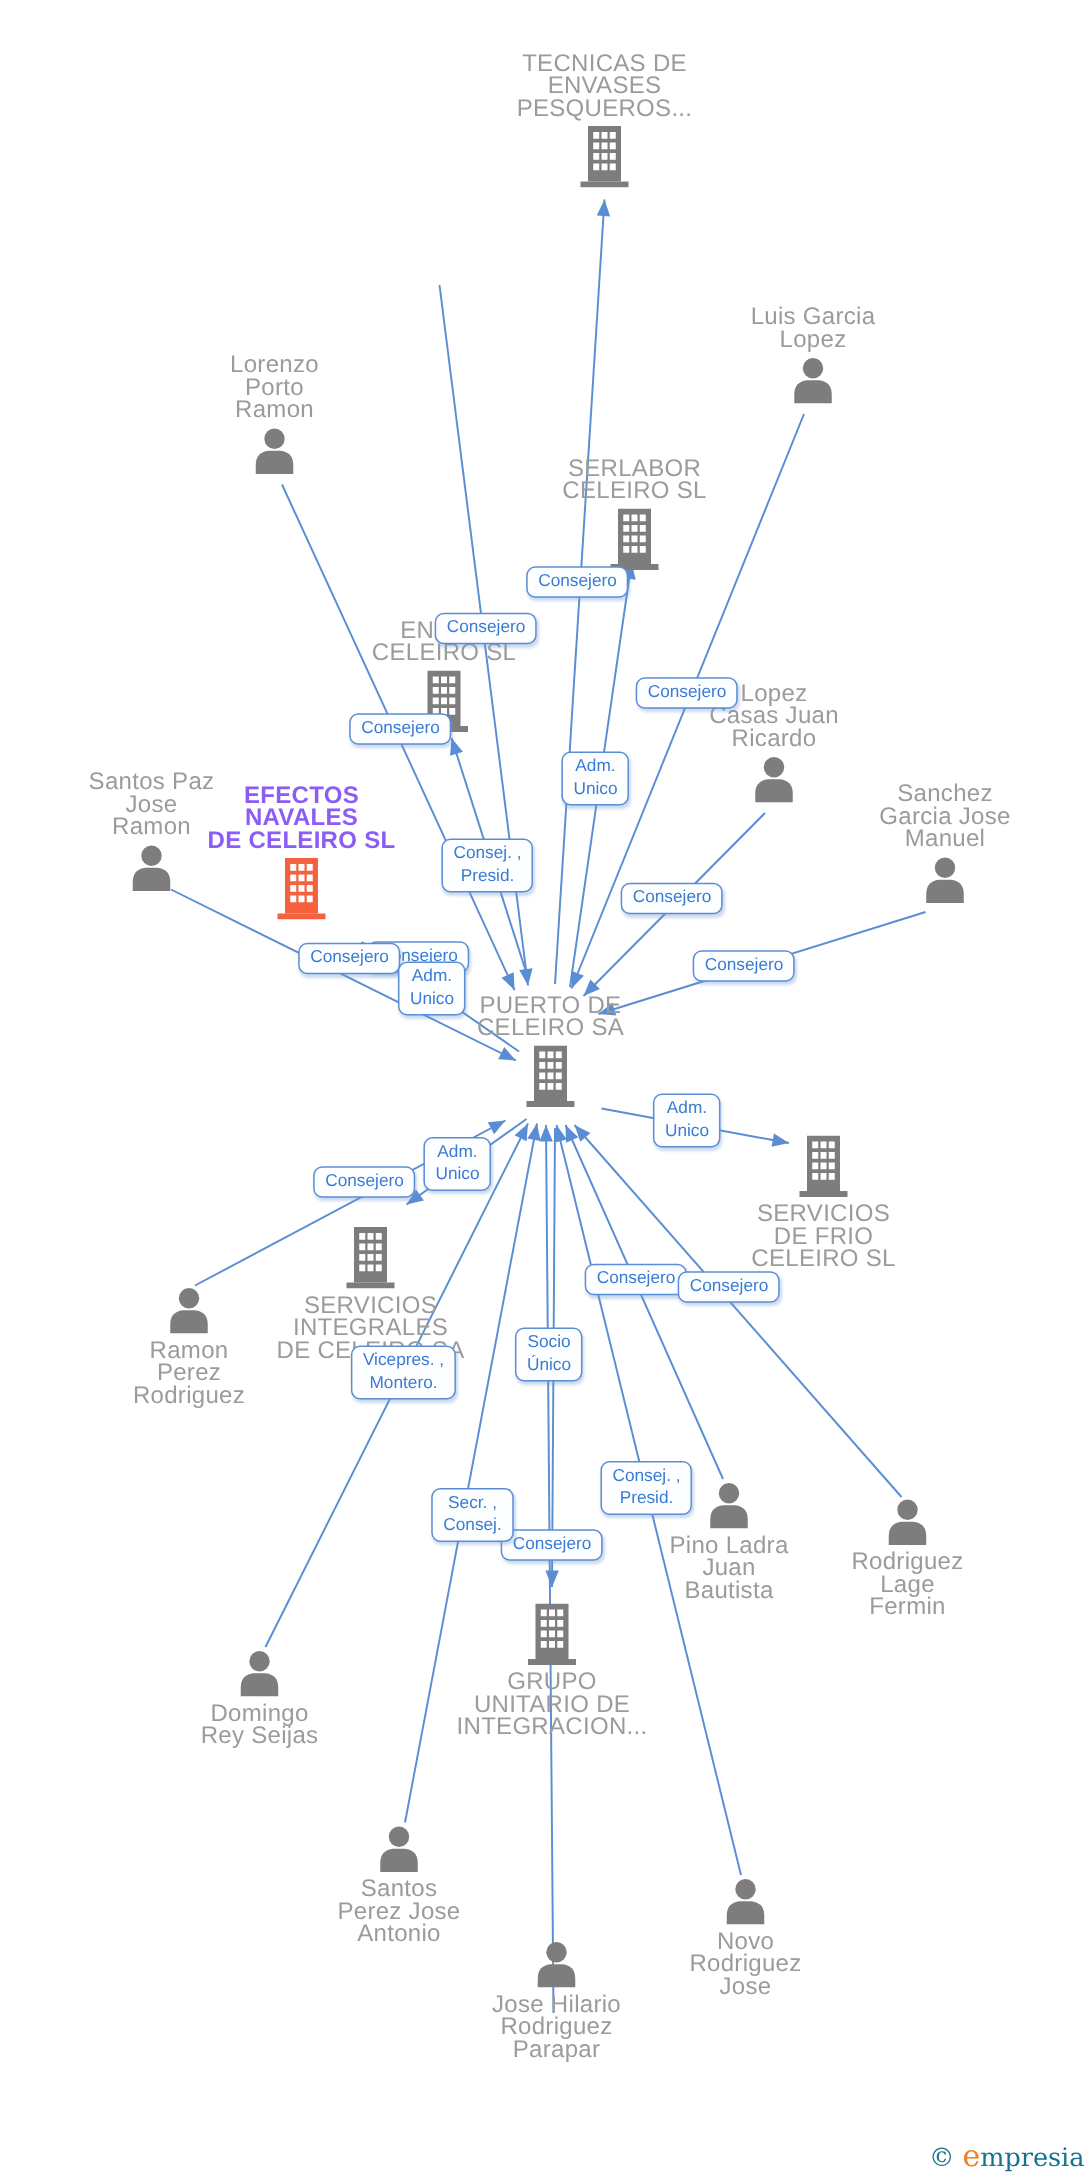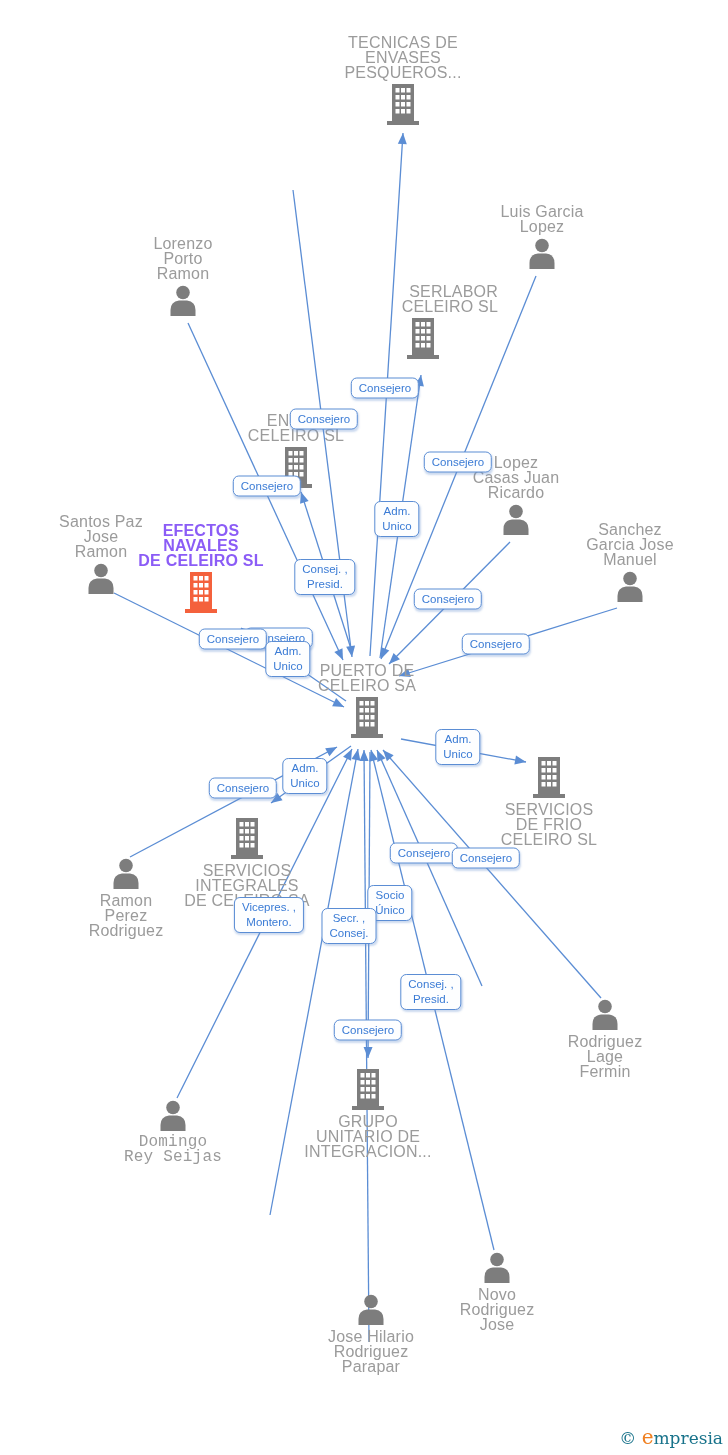--- a/index.html
+++ b/index.html
@@ -92,28 +92,28 @@
 Unico</div>
     <div class="badge" style="left: 448px; top: 599px;">Consejero</div>
     <div class="badge" style="left: 496px; top: 644px;">Consejero</div>
     <div class="badge" style="left: 458px; top: 747px;">Adm.
 Unico</div>
     <div class="badge" style="left: 243px; top: 788px;">Consejero</div>
     <div class="badge" style="left: 305px; top: 776px;">Adm.
 Unico</div>
     <div class="badge" style="left: 269px; top: 915px;">Vicepres. ,
 Montero.</div>
-    <div class="badge" style="left: 366px; top: 903px; margin-left: 24px;">Socio
+    <div class="badge" style="left: 366px; top: 903px;">Socio
 Único</div>
     <div class="badge" style="left: 368px; top: 1030px;">Consejero</div>
     <div class="badge" style="left: 431px; top: 992px;">Consej. ,
 Presid.</div>
     <div class="badge" style="left: 424px; top: 853px;">Consejero</div>
     <div class="badge" style="left: 486px; top: 858px;">Consejero</div>
-    <div class="badge" style="left: 315px; top: 926px; margin-left: 34px;">Secr. ,
+    <div class="badge" style="left: 315px; top: 1010px;">Secr. ,
 Consej.</div>
     <div class="node above" style="left: 328px; width: 150px; top: 34.5px;">
       <div class="node-label">TECNICAS DE
 ENVASES
 PESQUEROS...</div>
       <div class="node-icon">
         <svg width="34" height="41" viewBox="0 0 34 41">
           <rect x="6" y="0" width="22" height="37" fill="#7d7d7d"></rect>
           <rect x="1" y="37" width="32" height="4" fill="#7d7d7d"></rect>
           <rect x="9.5" y="4" width="4" height="4.5" fill="#ffffff"></rect>
@@ -145,21 +145,21 @@
       <div class="node-label">Lorenzo
 Porto
 Ramon</div>
       <div class="node-icon">
         <svg width="30" height="31" viewBox="0 0 30 31">
           <circle cx="15" cy="7.5" r="6.8" fill="#7d7d7d"></circle>
           <path d="M2.5 31 L2.5 25 Q2.5 16.5 11 15.5 L19 15.5 Q27.5 16.5 27.5 25 L27.5 31 Z" fill="#7d7d7d"></path>
         </svg>
       </div>
     </div>
-    <div class="node above" style="left: 348px; width: 150px; top: 284px; text-align: right;">
+    <div class="node above" style="left: 348px; width: 150px; top: 305px;">
       <div class="node-label">SERLABOR
 CELEIRO SL</div>
       <div class="node-icon">
         <svg width="34" height="41" viewBox="0 0 34 41">
           <rect x="6" y="0" width="22" height="37" fill="#7d7d7d"></rect>
           <rect x="1" y="37" width="32" height="4" fill="#7d7d7d"></rect>
           <rect x="9.5" y="4" width="4" height="4.5" fill="#ffffff"></rect>
           <rect x="15" y="4" width="4" height="4.5" fill="#ffffff"></rect>
           <rect x="20.5" y="4" width="4" height="4.5" fill="#ffffff"></rect>
           <rect x="9.5" y="11" width="4" height="4.5" fill="#ffffff"></rect>
@@ -324,20 +324,31 @@
       <div class="node-icon">
         <svg width="30" height="31" viewBox="0 0 30 31">
           <circle cx="15" cy="7.5" r="6.8" fill="#7d7d7d"></circle>
           <path d="M2.5 31 L2.5 25 Q2.5 16.5 11 15.5 L19 15.5 Q27.5 16.5 27.5 25 L27.5 31 Z" fill="#7d7d7d"></path>
         </svg>
       </div>
       <div class="node-label">Ramon
 Perez
 Rodriguez</div>
     </div>
+    <div class="node below" style="left: 411px; width: 150px; top: 987.5px;">
+      <div class="node-icon">
+        <svg width="30" height="31" viewBox="0 0 30 31">
+          <circle cx="15" cy="7.5" r="6.8" fill="#7d7d7d"></circle>
+          <path d="M2.5 31 L2.5 25 Q2.5 16.5 11 15.5 L19 15.5 Q27.5 16.5 27.5 25 L27.5 31 Z" fill="#7d7d7d"></path>
+        </svg>
+      </div>
+      <div class="node-label">Pino Ladra
+Juan
+Bautista</div>
+    </div>
     <div class="node below" style="left: 530px; width: 150px; top: 998.5px;">
       <div class="node-icon">
         <svg width="30" height="31" viewBox="0 0 30 31">
           <circle cx="15" cy="7.5" r="6.8" fill="#7d7d7d"></circle>
           <path d="M2.5 31 L2.5 25 Q2.5 16.5 11 15.5 L19 15.5 Q27.5 16.5 27.5 25 L27.5 31 Z" fill="#7d7d7d"></path>
         </svg>
       </div>
       <div class="node-label">Rodriguez
 Lage
 Fermin</div>
@@ -358,29 +369,40 @@
           <rect x="20.5" y="18" width="4" height="4.5" fill="#ffffff"></rect>
           <rect x="9.5" y="25" width="4" height="4.5" fill="#ffffff"></rect>
           <rect x="15" y="25" width="4" height="4.5" fill="#ffffff"></rect>
           <rect x="20.5" y="25" width="4" height="4.5" fill="#ffffff"></rect>
         </svg>
       </div>
       <div class="node-label">GRUPO
 UNITARIO DE
 INTEGRACION...</div>
     </div>
-    <div class="node below" style="left: 98px; width: 150px; top: 1099.5px; font-family: Liberation Mono, monospace;">
+    <div class="node below" style="left: 98px; width: 150px; top: 1099.5px;">
       <div class="node-icon">
         <svg width="30" height="31" viewBox="0 0 30 31">
           <circle cx="15" cy="7.5" r="6.8" fill="#7d7d7d"></circle>
           <path d="M2.5 31 L2.5 25 Q2.5 16.5 11 15.5 L19 15.5 Q27.5 16.5 27.5 25 L27.5 31 Z" fill="#7d7d7d"></path>
         </svg>
       </div>
       <div class="node-label">Domingo
 Rey Seijas</div>
+    </div>
+    <div class="node below" style="left: 191px; width: 150px; top: 1216.5px;">
+      <div class="node-icon">
+        <svg width="30" height="31" viewBox="0 0 30 31">
+          <circle cx="15" cy="7.5" r="6.8" fill="#7d7d7d"></circle>
+          <path d="M2.5 31 L2.5 25 Q2.5 16.5 11 15.5 L19 15.5 Q27.5 16.5 27.5 25 L27.5 31 Z" fill="#7d7d7d"></path>
+        </svg>
+      </div>
+      <div class="node-label">Santos
+Perez Jose
+Antonio</div>
     </div>
     <div class="node below" style="left: 422px; width: 150px; top: 1251.5px;">
       <div class="node-icon">
         <svg width="30" height="31" viewBox="0 0 30 31">
           <circle cx="15" cy="7.5" r="6.8" fill="#7d7d7d"></circle>
           <path d="M2.5 31 L2.5 25 Q2.5 16.5 11 15.5 L19 15.5 Q27.5 16.5 27.5 25 L27.5 31 Z" fill="#7d7d7d"></path>
         </svg>
       </div>
       <div class="node-label">Novo
 Rodriguez

